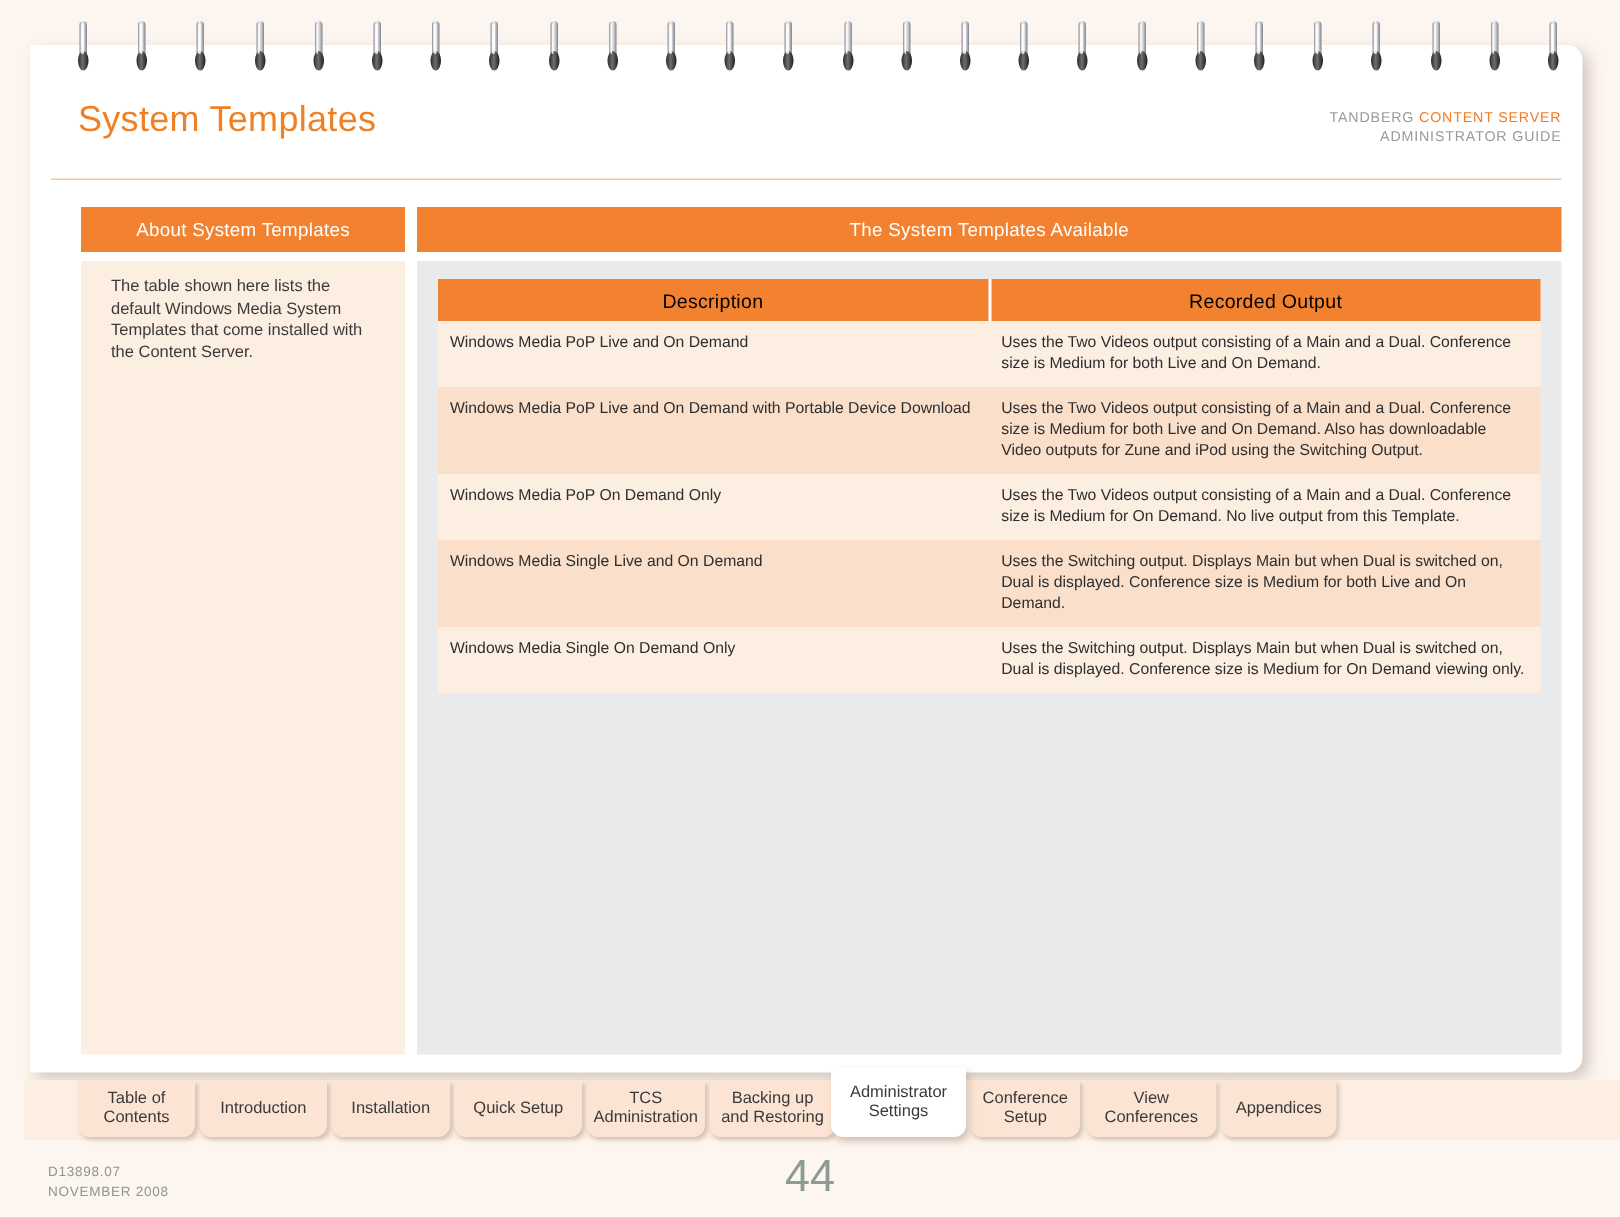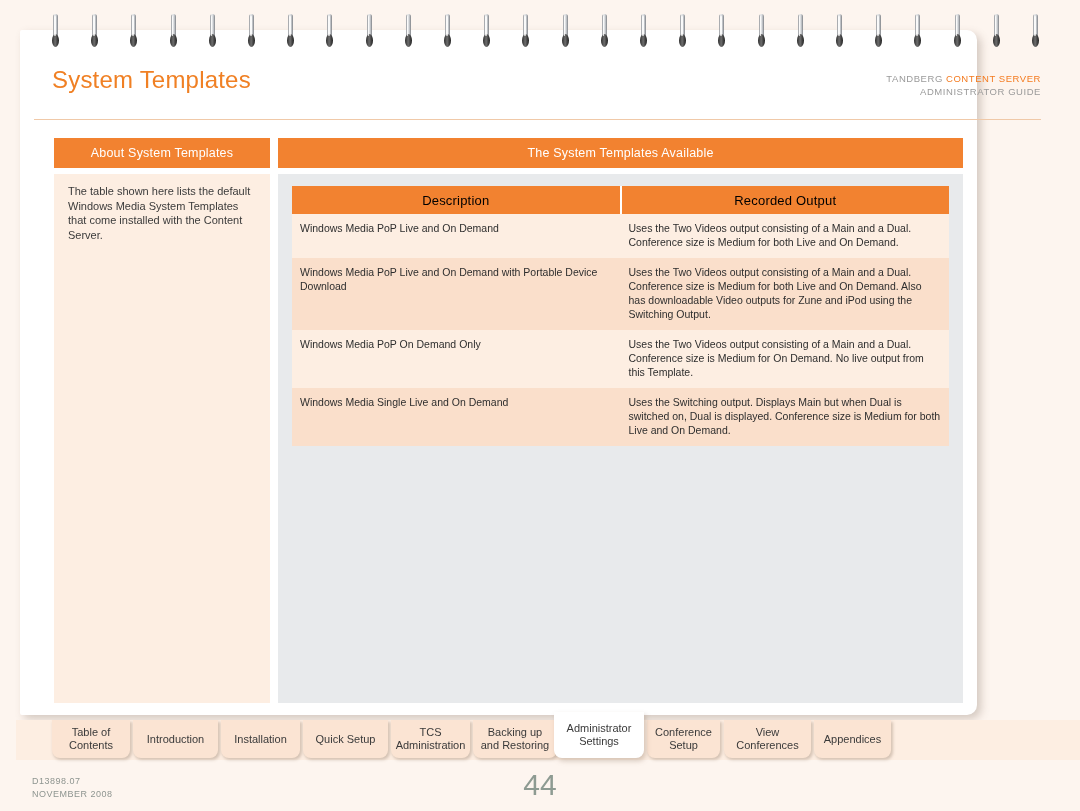--- a/index.html
+++ b/index.html
@@ -45,21 +45,21 @@
     left: 2px; top: 2px;
     width: 1.5px; height: 20px;
     background: rgba(255,255,255,.8);
     border-radius: 1px;
   }
 
   
   #page {
     position: absolute;
     left: 20px; top: 30px;
-    width: 957px; height: 685px;
+    width: 1035px; height: 685px;
     background: #ffffff;
     border-radius: 2px 10px 10px 2px;
     box-shadow: 4px 4px 9px rgba(120,100,85,.30);
     z-index: 10;
   }
 
   
   #doc-header {
     position: absolute;
     left: 14px; top: 28px;
@@ -97,21 +97,21 @@
     font-size: 12.5px;
     text-align: center;
     height: 30px;
     line-height: 30px;
     letter-spacing: .2px;
   }
   #sidebar-body {
     position: absolute;
     left: 0; top: 36px; right: 0; bottom: 0;
     background: #fdeee2;
-    padding: 10px 14px;
+    padding: 10px 20px;
     font-size: 11px;
     line-height: 14.5px;
     color: #3b3b3b;
   }
 
   
   #main {
     position: absolute;
     left: 258px; top: 108px;
     right: 14px;
@@ -377,20 +377,24 @@
               <td>Uses the Two Videos output consisting of a Main and a Dual. Conference size is Medium for both Live and On Demand. Also has downloadable Video outputs for Zune and iPod using the Switching Output.</td>
             </tr>
             <tr class="base">
               <td class="c1">Windows Media PoP On Demand Only</td>
               <td>Uses the Two Videos output consisting of a Main and a Dual. Conference size is Medium for On Demand. No live output from this Template.</td>
             </tr>
             <tr class="alt">
               <td class="c1">Windows Media Single Live and On Demand</td>
               <td>Uses the Switching output. Displays Main but when Dual is switched on, Dual is displayed. Conference size is Medium for both Live and On Demand.</td>
             </tr>
+            <tr class="base">
+              <td class="c1">Windows Media Single On Demand Only</td>
+              <td>Uses the Switching output. Displays Main but when Dual is switched on, Dual is displayed. Conference size is Medium for On Demand viewing only.</td>
+            </tr>
           </tbody>
       </table>
     </div>
   </div>
 </div>
 
 <div id="tabstrip">
   <div id="tab-bg"></div>
 <div class="tab" style="left: 36px; width: 78px;">
       <span>Table of Contents</span>

